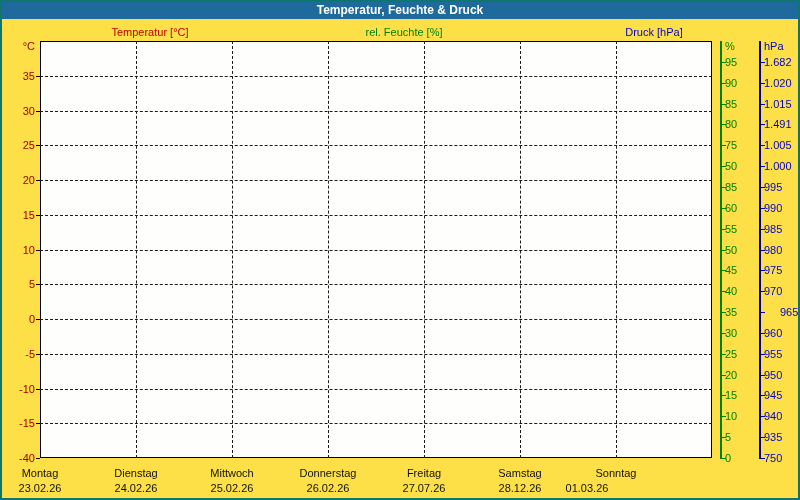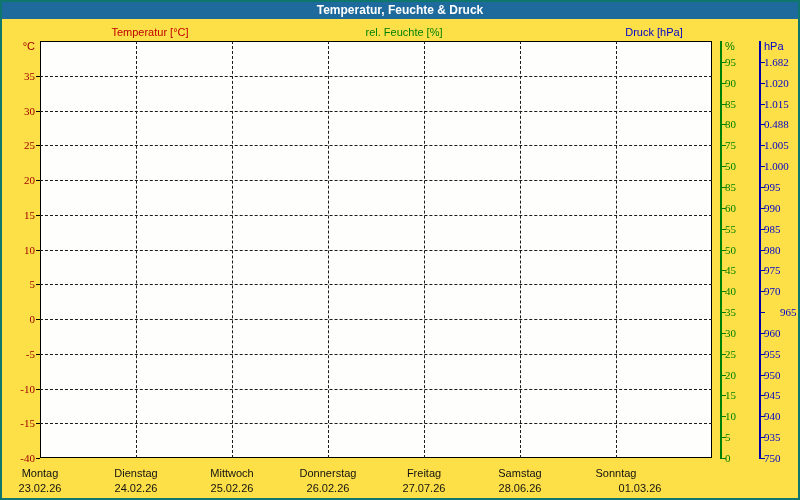--- a/index.html
+++ b/index.html
@@ -25,21 +25,21 @@
   .unit-temp{left:0; width:33px; text-align:right; color:#a00000;}
   .unit-hum{left:723px; color:#008000;}
   .unit-press{left:762px; color:#0000cc;}
   .plot{
     position:absolute; left:38px; top:39px; width:672px; height:417px;
     border:1px solid #000; box-sizing:border-box; background:#fefffc;
   }
   .hgrid{position:absolute; height:0; border-top:1px dashed #1a1a1a;}
   .vgrid{position:absolute; width:0; border-left:1px dashed #1a1a1a;}
   .tick{position:absolute; background:#000;}
-  .ylab{position:absolute; line-height:11px; white-space:nowrap;font-family:Liberation Serif, serif;}
+  .ylab{position:absolute; line-height:11px; white-space:nowrap;}
   .ylab-temp{left:0; width:33px; text-align:right; color:#a00000;}
   .ylab-hum{left:723px; color:#008000;}
   .ylab-press{left:762px; color:#0000cc;}
   .axisline{position:absolute; width:2px;}
   .axis-hum{background:#008000;}
   .axis-press{background:#0000aa;}
   .dayname{position:absolute; top:465px; width:110px; text-align:center; white-space:nowrap;}
   .daydate{position:absolute; top:480px; width:110px; text-align:center; white-space:nowrap;}
 </style>
 </head>
@@ -105,24 +105,24 @@
       <div class="dayname" style="left: 175px;">Mittwoch</div>
       <div class="daydate" style="left: 175px;">25.02.26</div>
       <div class="vgrid" style="left: 326px; top: 39px; height: 417px;"></div>
       <div class="dayname" style="left: 271px;">Donnerstag</div>
       <div class="daydate" style="left: 271px;">26.02.26</div>
       <div class="vgrid" style="left: 422px; top: 39px; height: 417px;"></div>
       <div class="dayname" style="left: 367px;">Freitag</div>
       <div class="daydate" style="left: 367px;">27.07.26</div>
       <div class="vgrid" style="left: 518px; top: 39px; height: 417px;"></div>
       <div class="dayname" style="left: 463px;">Samstag</div>
-      <div class="daydate" style="left: 463px;">28.06.26</div>
+      <div class="daydate" style="left: 463px;">28.12.26</div>
       <div class="vgrid" style="left: 614px; top: 39px; height: 417px;"></div>
       <div class="dayname" style="left: 559px;">Sonntag</div>
-      <div class="daydate" style="left: 583px;">01.03.26</div>
+      <div class="daydate" style="left: 530px;">01.03.26</div>
       <div class="axisline axis-hum" style="left: 718px; top: 39px; height: 418px;"></div>
       <div class="tick" style="left: 720px; top: 59.85px; width: 4px; height: 1px; background: rgb(0, 128, 0);"></div>
       <div class="ylab ylab-hum" style="top: 54.85px;">95</div>
       <div class="tick" style="left: 720px; top: 80.7px; width: 4px; height: 1px; background: rgb(0, 128, 0);"></div>
       <div class="ylab ylab-hum" style="top: 75.7px;">90</div>
       <div class="tick" style="left: 720px; top: 101.55px; width: 4px; height: 1px; background: rgb(0, 128, 0);"></div>
       <div class="ylab ylab-hum" style="top: 96.55px;">85</div>
       <div class="tick" style="left: 720px; top: 122.4px; width: 4px; height: 1px; background: rgb(0, 128, 0);"></div>
       <div class="ylab ylab-hum" style="top: 117.4px;">80</div>
       <div class="tick" style="left: 720px; top: 143.25px; width: 4px; height: 1px; background: rgb(0, 128, 0);"></div>
@@ -158,21 +158,21 @@
       <div class="tick" style="left: 720px; top: 456px; width: 4px; height: 1px; background: rgb(0, 128, 0);"></div>
       <div class="ylab ylab-hum" style="top: 451px;">0</div>
       <div class="axisline axis-press" style="left: 757px; top: 39px; height: 418px;"></div>
       <div class="tick" style="left: 759px; top: 59.85px; width: 4px; height: 1px; background: rgb(0, 0, 170);"></div>
       <div class="ylab ylab-press" style="top: 54.85px;">1.682</div>
       <div class="tick" style="left: 759px; top: 80.7px; width: 4px; height: 1px; background: rgb(0, 0, 170);"></div>
       <div class="ylab ylab-press" style="top: 75.7px;">1.020</div>
       <div class="tick" style="left: 759px; top: 101.55px; width: 4px; height: 1px; background: rgb(0, 0, 170);"></div>
       <div class="ylab ylab-press" style="top: 96.55px;">1.015</div>
       <div class="tick" style="left: 759px; top: 122.4px; width: 4px; height: 1px; background: rgb(0, 0, 170);"></div>
-      <div class="ylab ylab-press" style="top: 117.4px;">0.488</div>
+      <div class="ylab ylab-press" style="top: 117.4px;">1.491</div>
       <div class="tick" style="left: 759px; top: 143.25px; width: 4px; height: 1px; background: rgb(0, 0, 170);"></div>
       <div class="ylab ylab-press" style="top: 138.25px;">1.005</div>
       <div class="tick" style="left: 759px; top: 164.1px; width: 4px; height: 1px; background: rgb(0, 0, 170);"></div>
       <div class="ylab ylab-press" style="top: 159.1px;">1.000</div>
       <div class="tick" style="left: 759px; top: 184.95px; width: 4px; height: 1px; background: rgb(0, 0, 170);"></div>
       <div class="ylab ylab-press" style="top: 179.95px;">995</div>
       <div class="tick" style="left: 759px; top: 205.8px; width: 4px; height: 1px; background: rgb(0, 0, 170);"></div>
       <div class="ylab ylab-press" style="top: 200.8px;">990</div>
       <div class="tick" style="left: 759px; top: 226.65px; width: 4px; height: 1px; background: rgb(0, 0, 170);"></div>
       <div class="ylab ylab-press" style="top: 221.65px;">985</div>

